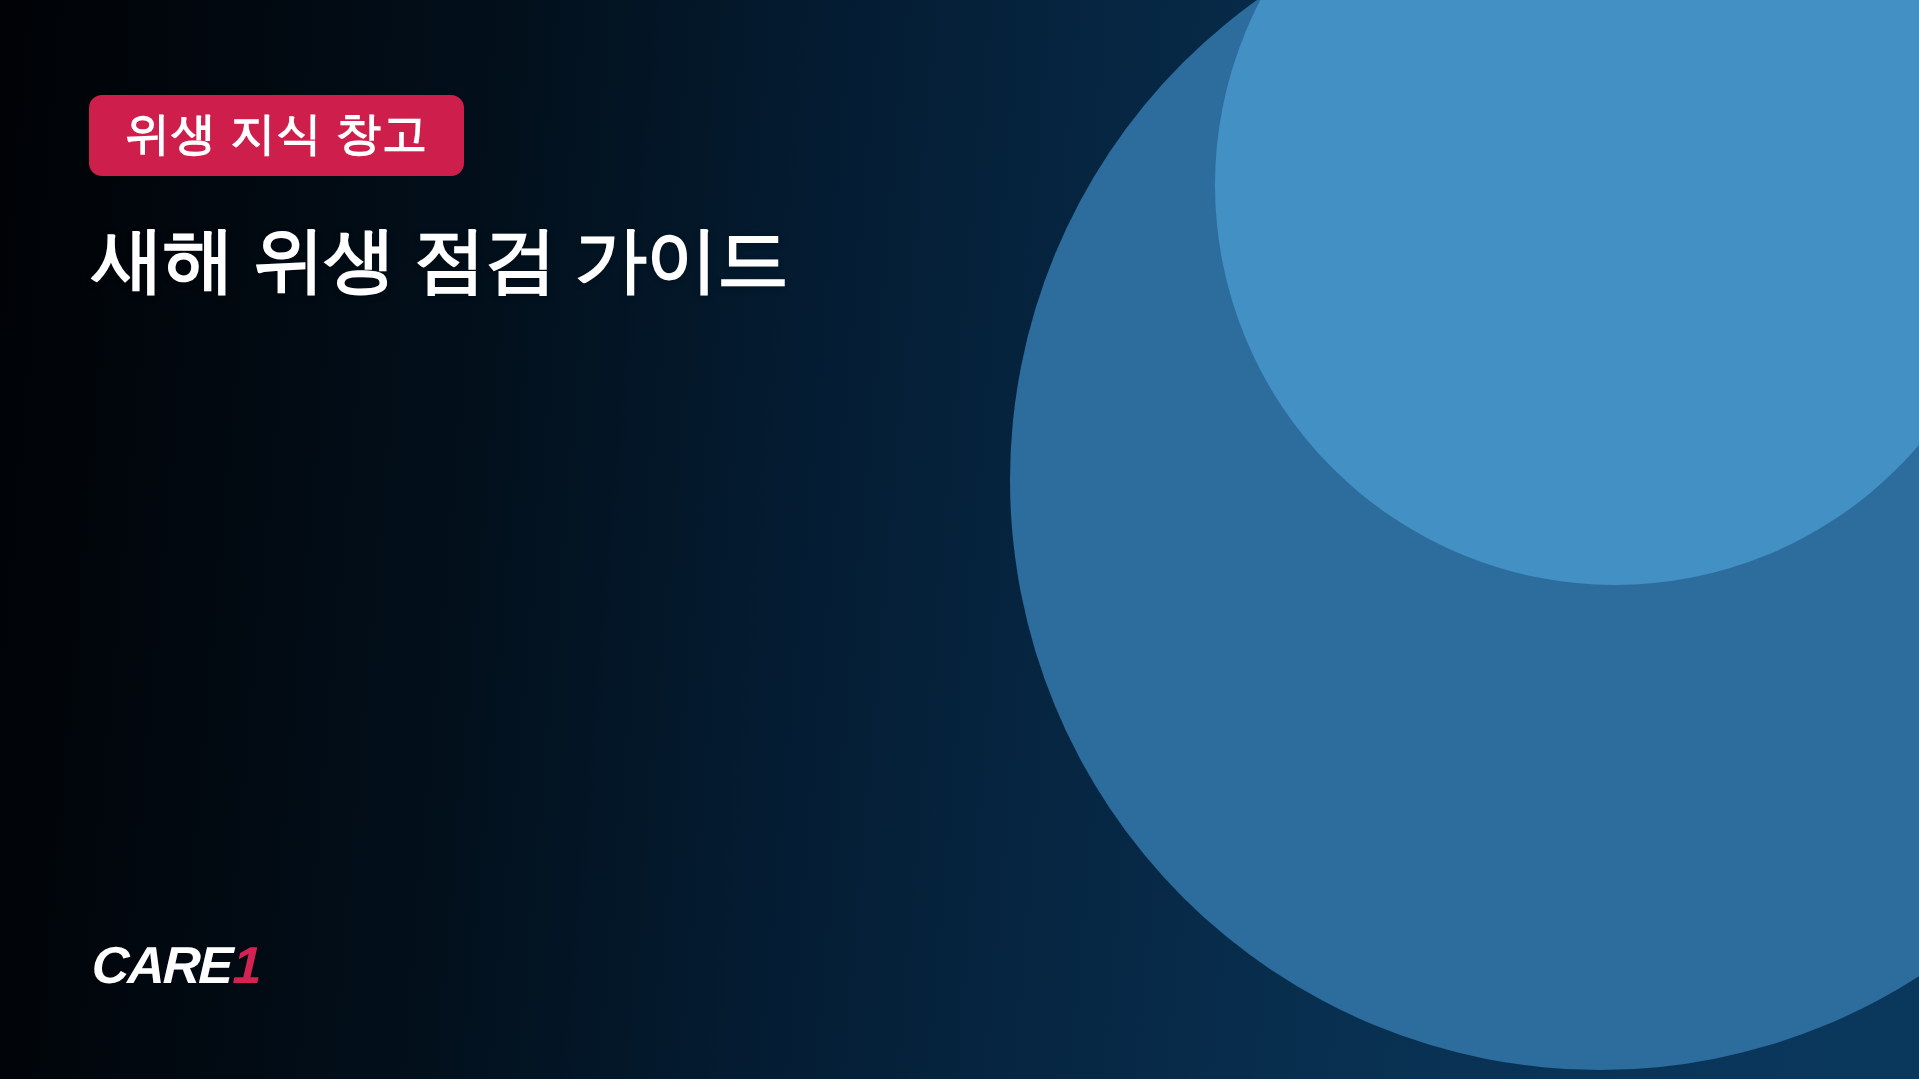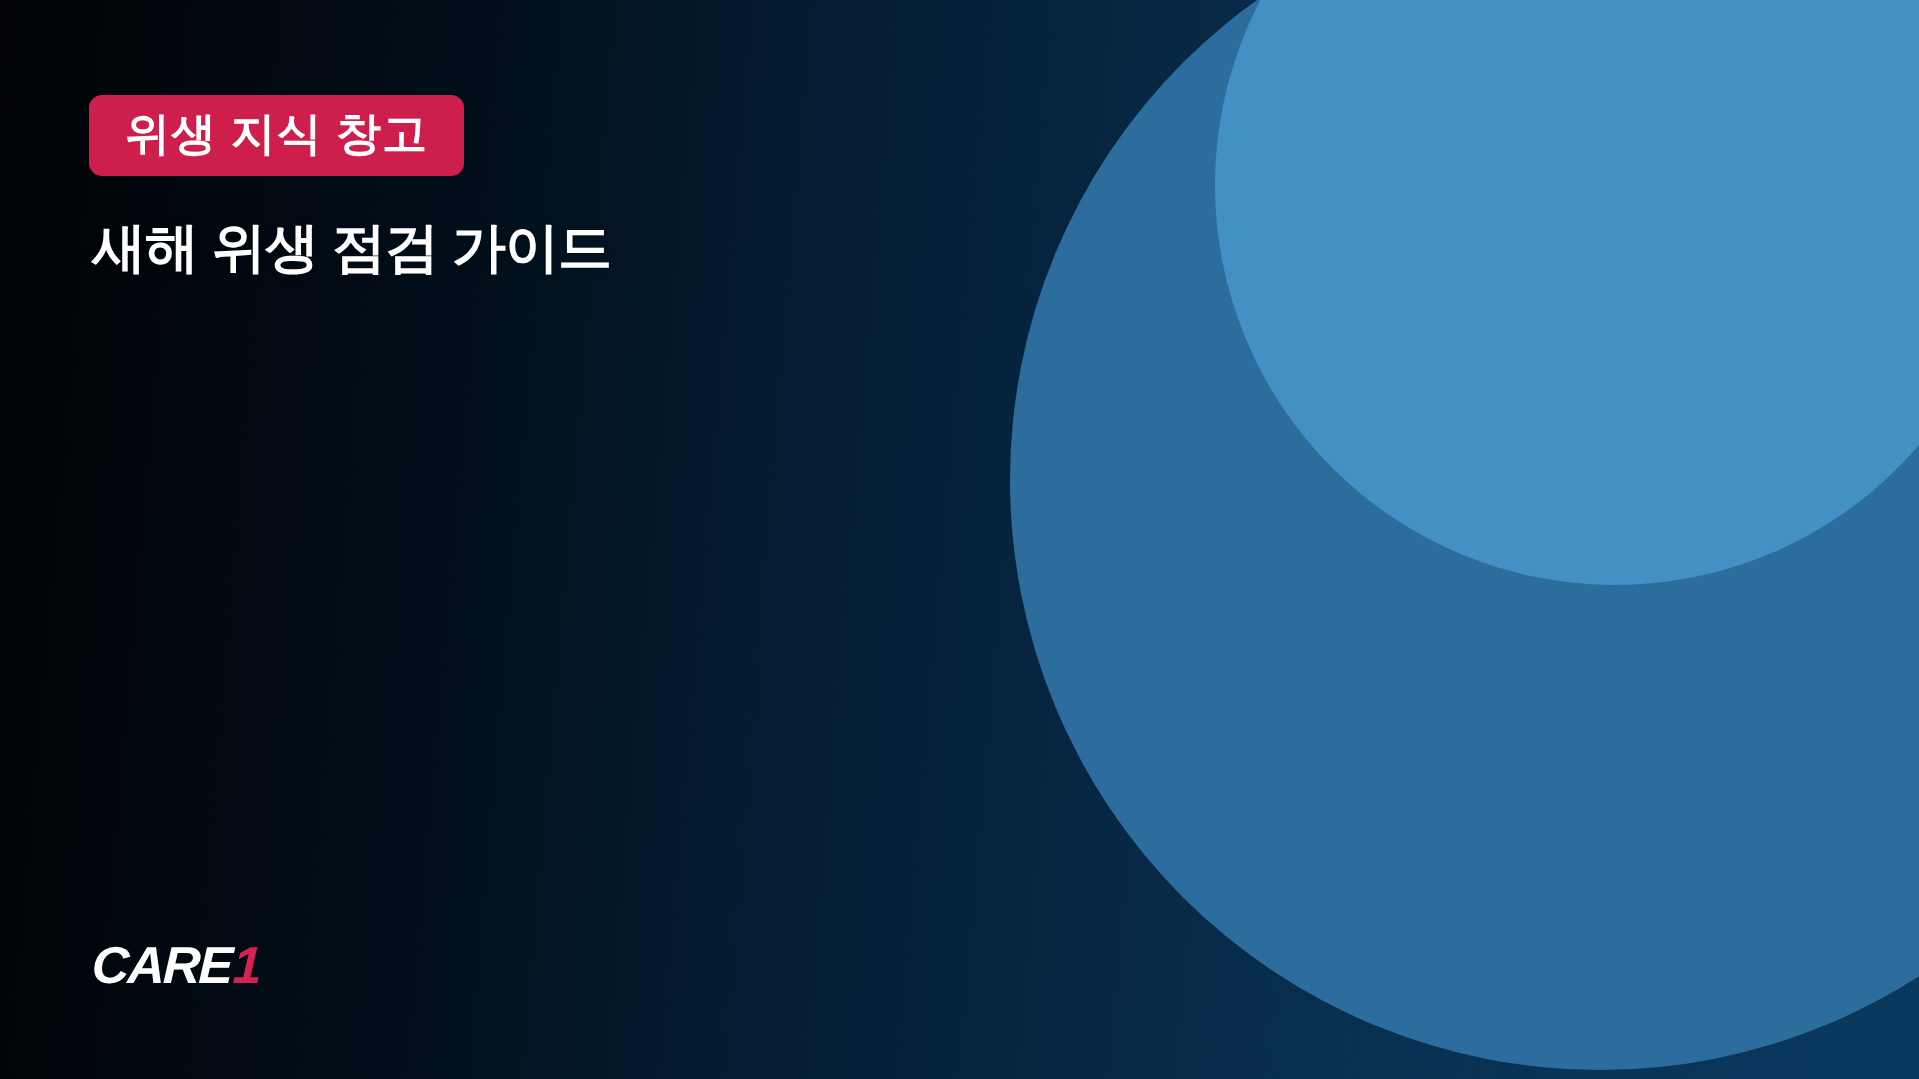--- a/index.html
+++ b/index.html
@@ -72,21 +72,21 @@
   }
 
   
   .title-block {
     position:absolute;
     left:88px; top:212px;
     width:1800px;
   }
   .title-line {
     color:#ffffff;
-    font-size:54px;
+    font-size:72px;
     font-weight:bold;
     line-height:1.33;
     letter-spacing:-1px;
     white-space:nowrap;
     text-shadow:0 2px 6px rgba(0,0,0,0.22);
   }
 
   
   .logo {
     position:absolute;

